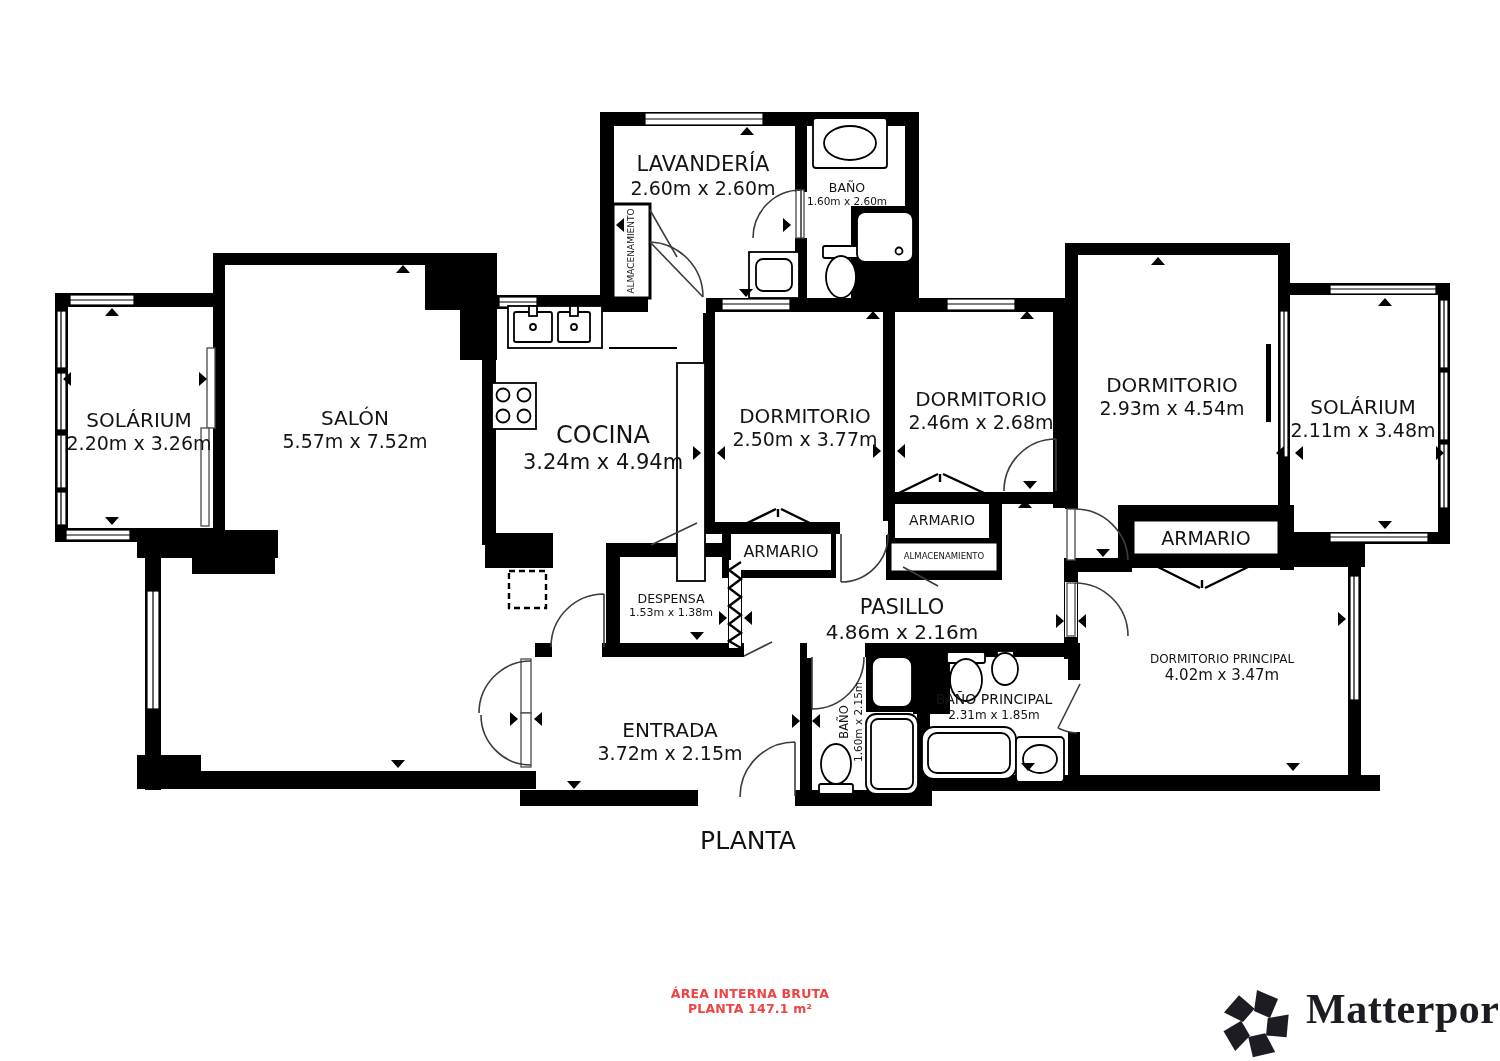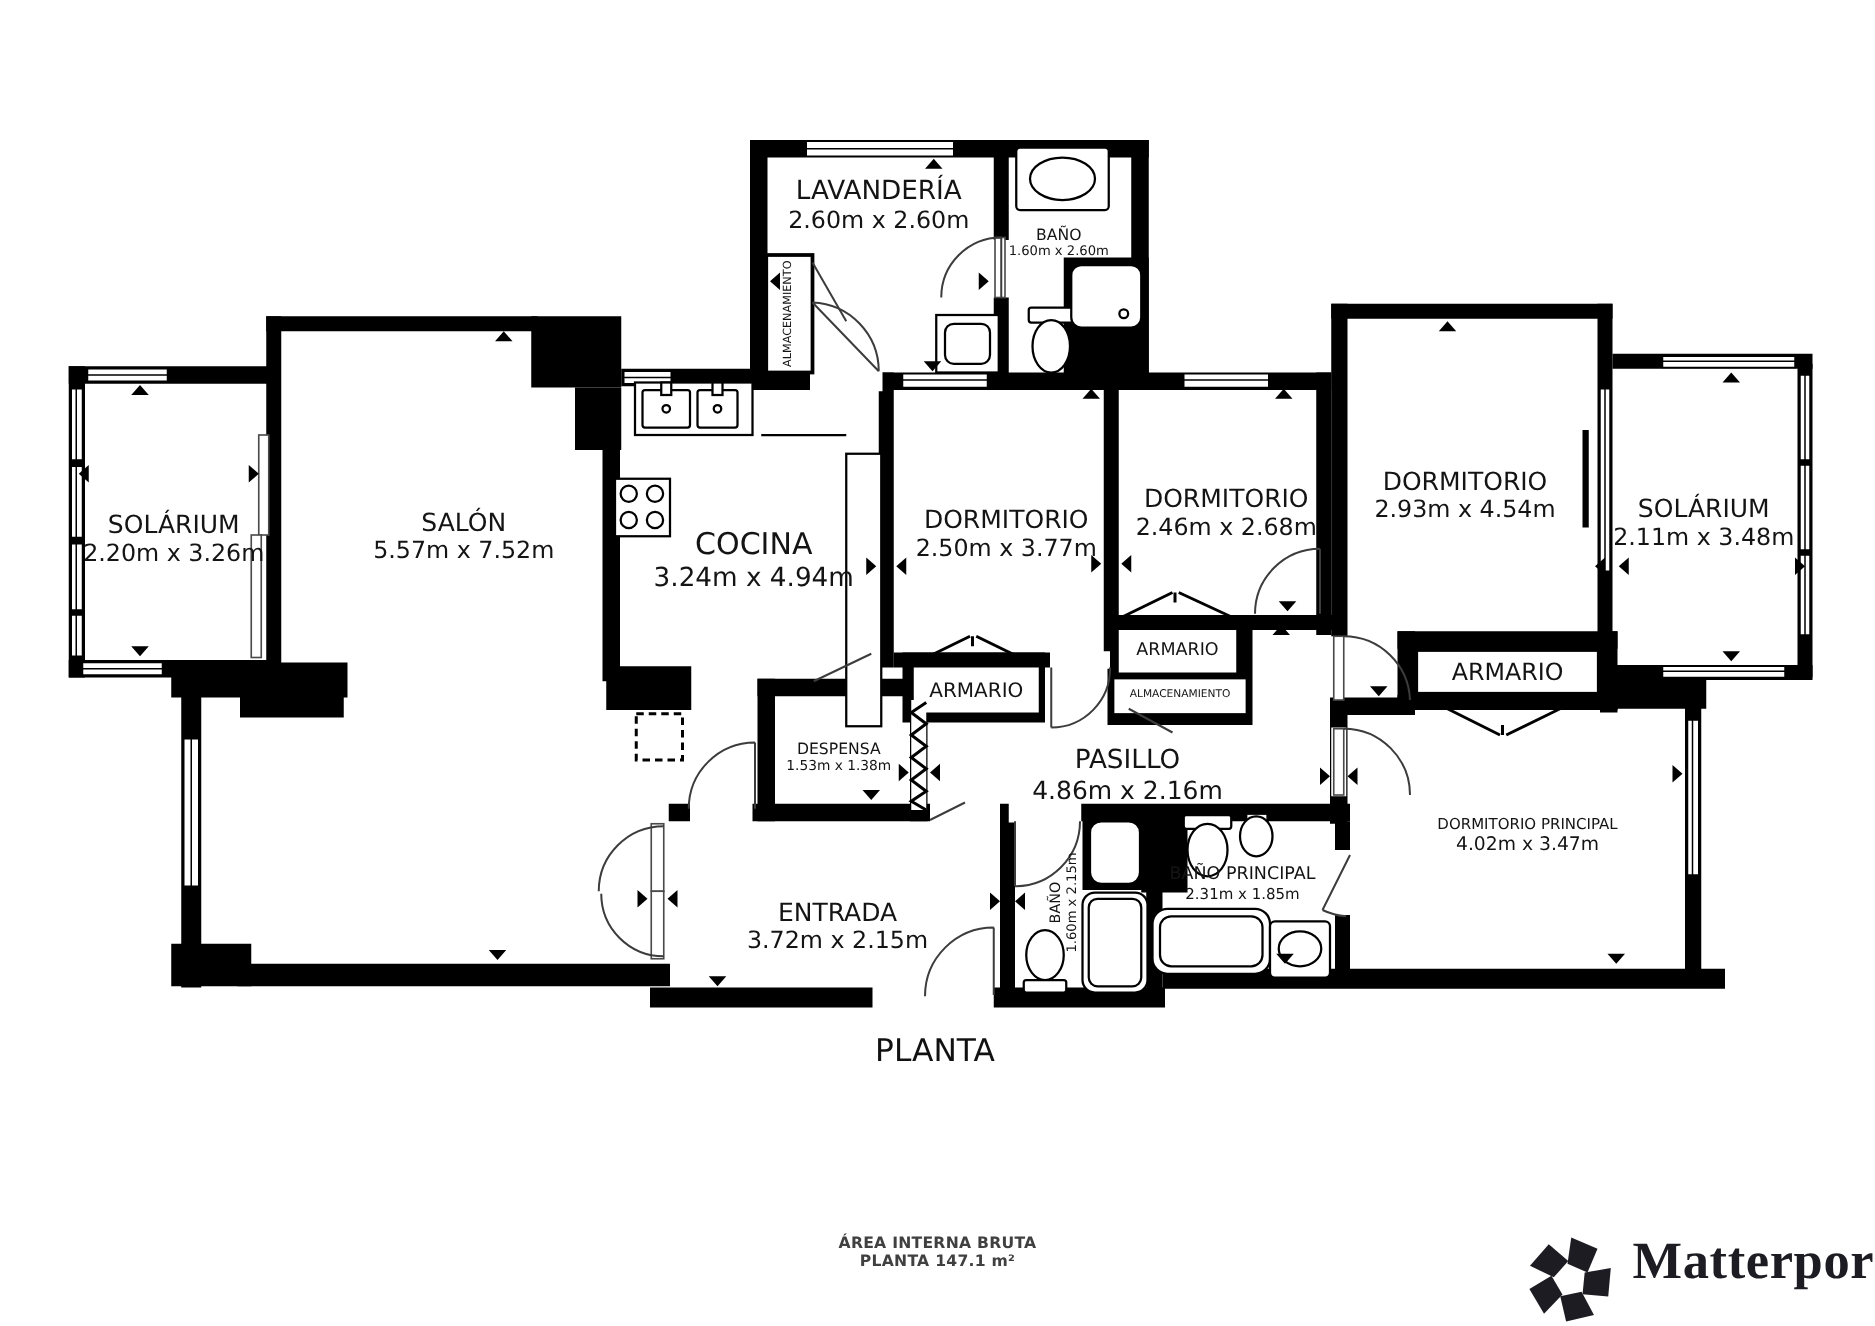--- a/index.html
+++ b/index.html
@@ -3,21 +3,21 @@
 <meta charset="utf-8">
 <style>
   html,body{margin:0;padding:0;background:#ffffff;}
   #page{position:relative;width:1500px;height:1061px;background:#ffffff;overflow:hidden;
         font-family:"DejaVu Sans","Liberation Sans",sans-serif;}
   #plan-svg{position:absolute;left:0;top:0;}
   .rlabel{position:absolute;text-align:center;transform:translate(-50%,-50%);
           color:#141414;line-height:1.2;white-space:nowrap;}
   .rlabel.vert{transform:translate(-50%,-50%) rotate(-90deg);}
   .rn,.rd{display:block;}
-  .footer-line{position:absolute;left:0;width:100%;text-align:center;color:#404040;
+  .footer-line{position:absolute;left:0;width:100%;text-align:center;color:#ef4444;
                font-size:12.5px;font-weight:700;letter-spacing:0.2px;}
   .footer-line.gray{color:#8d8d8d;}
   #plan-title{position:absolute;transform:translate(-50%,-50%);font-size:25px;color:#111;text-align:center;}
   #logo{position:absolute;left:1218px;top:985px;display:flex;align-items:center;}
   #logo-text{font-family:"Liberation Serif","DejaVu Serif",serif;font-size:42px;font-weight:700;
              color:#1c1c22;letter-spacing:0.5px;margin-left:10px;}
 </style>
 </head>
 <body>
 
@@ -298,36 +298,36 @@
         </g>
     <g transform="rotate(216)">
           <polygon points="1,-34 22,-25 14,-6 -2,-13"></polygon>
         </g>
     <g transform="rotate(288)">
           <polygon points="1,-34 22,-25 14,-6 -2,-13"></polygon>
         </g>
   </g>
 </svg>
 
-<div class="rlabel" style="left:703px;top:164px">
+<div class="rlabel" style="left:703px;top:176px">
   <span class="rn" style="font-size:21px">LAVANDERÍA</span>
   <span class="rd" style="font-size:19px">2.60m x 2.60m</span>
 </div>
 <div class="rlabel" style="left:847px;top:194px">
   <span class="rn" style="font-size:12.5px">BAÑO</span>
   <span class="rd" style="font-size:10.5px">1.60m x 2.60m</span>
 </div>
 <div class="rlabel vert" style="left:631px;top:251px">
   <span class="rn" style="font-size:9px">ALMACENAMIENTO</span>
 </div>
 <div class="rlabel" style="left:139px;top:431px">
   <span class="rn" style="font-size:20px">SOLÁRIUM</span>
   <span class="rd" style="font-size:19px">2.20m x 3.26m</span>
 </div>
-<div class="rlabel" style="left:371px;top:429px">
+<div class="rlabel" style="left:355px;top:429px">
   <span class="rn" style="font-size:20px">SALÓN</span>
   <span class="rd" style="font-size:19px">5.57m x 7.52m</span>
 </div>
 <div class="rlabel" style="left:603px;top:448px">
   <span class="rn" style="font-size:24px">COCINA</span>
   <span class="rd" style="font-size:21px">3.24m x 4.94m</span>
 </div>
 <div class="rlabel" style="left:805px;top:427px">
   <span class="rn" style="font-size:20px">DORMITORIO</span>
   <span class="rd" style="font-size:19px">2.50m x 3.77m</span>

